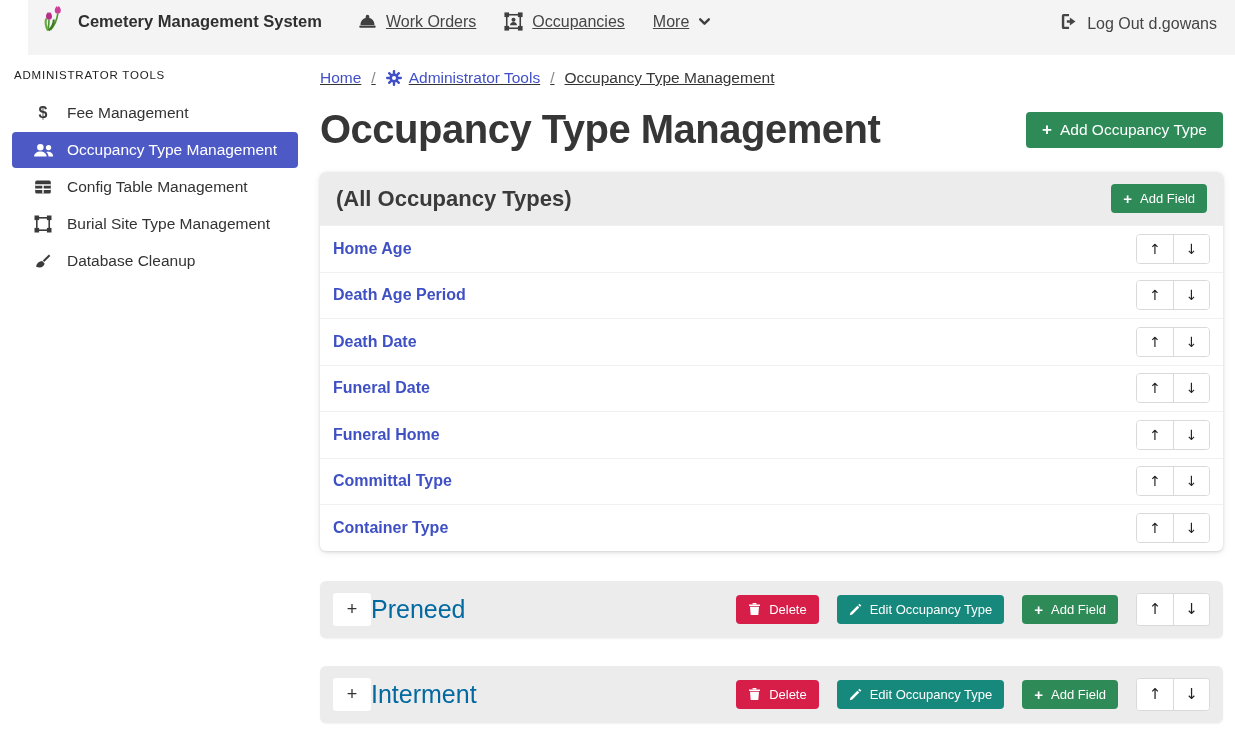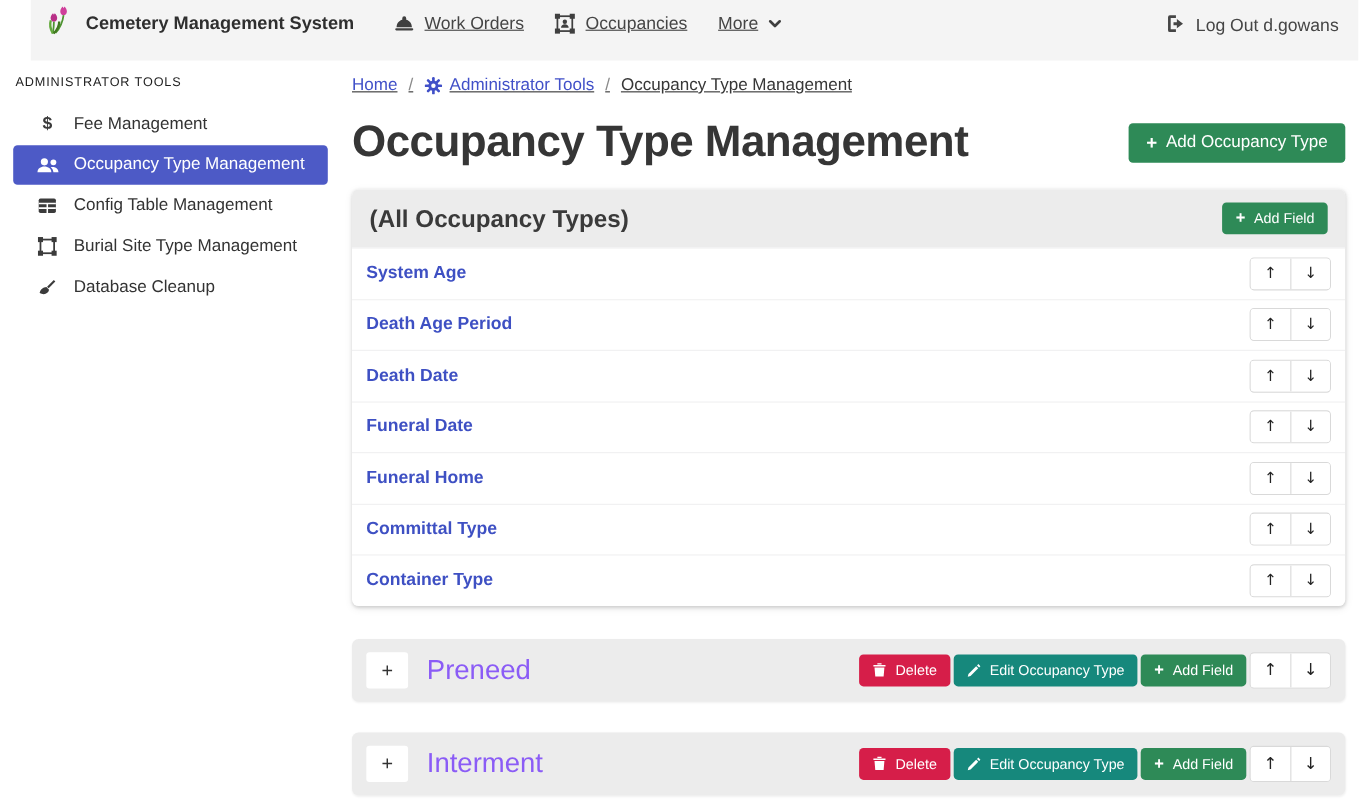--- a/index.html
+++ b/index.html
@@ -77,22 +77,22 @@
   .arrow-btn:first-child { border-left:none; }
   .arrow-group.lg .arrow-btn { height:31px; font-size:15px; }
 
   
   .section-header { background:#ececec; border-radius:6px; padding:12px 13px;
     display:flex; align-items:center; margin-bottom:28px;
     box-shadow:0 1px 2px rgba(0,0,0,.06); }
   .expand-btn { width:38px; height:33px; background:#fff; border:none; border-radius:3px;
     font-size:18px; color:#333; cursor:pointer; display:flex; align-items:center;
     justify-content:center; flex:none; }
-  .section-title { font-size:25px; font-weight:400; color:#8b5cf6; margin-left:17px; }
-  .section-actions { margin-left:auto; display:flex; align-items:center; gap:3px; }
+  .section-title { font-size:25px; font-weight:400; color:#0369a1; }
+  .section-actions { margin-left:auto; display:flex; align-items:center; gap:18px; }
 </style>
 </head>
 <body>
 
 <div class="navbar">
   <div class="brand">
     <span>
       <svg width="26" height="30" viewBox="0 0 26 30">
         <path d="M15 2 C13.4 3.3 12.8 5 12.8 6.4 C12.8 8.5 14.1 9.7 15.8 9.7 C17.5 9.7 18.8 8.5 18.8 6.4 C18.8 5 18.2 3.3 16.6 2 L15.8 3.4 Z" fill="#cf3f9a"></path>
         <path d="M6.2 8 C4.6 9.3 4 11 4 12.4 C4 14.5 5.3 15.7 7 15.7 C8.7 15.7 10 14.5 10 12.4 C10 11 9.4 9.3 7.8 8 L7 9.4 Z" fill="#b82f87"></path>
@@ -247,21 +247,21 @@
     <div class="card">
       <div class="card-header">
         <span class="card-title">(All Occupancy Types)</span>
         <button class="btn btn-green btn-sm">
           <span class="plus-glyph bicn">+</span>
           <span>Add Field</span>
         </button>
       </div>
 
       <div class="field-row">
-        <span class="field-link">System Age</span>
+        <span class="field-link">Home Age</span>
         <span class="arrow-group">
           <button class="arrow-btn">↑</button>
           <button class="arrow-btn">↓</button>
         </span>
       </div>
       <div class="field-row">
         <span class="field-link">Death Age Period</span>
         <span class="arrow-group">
           <button class="arrow-btn">↑</button>
           <button class="arrow-btn">↓</button>

